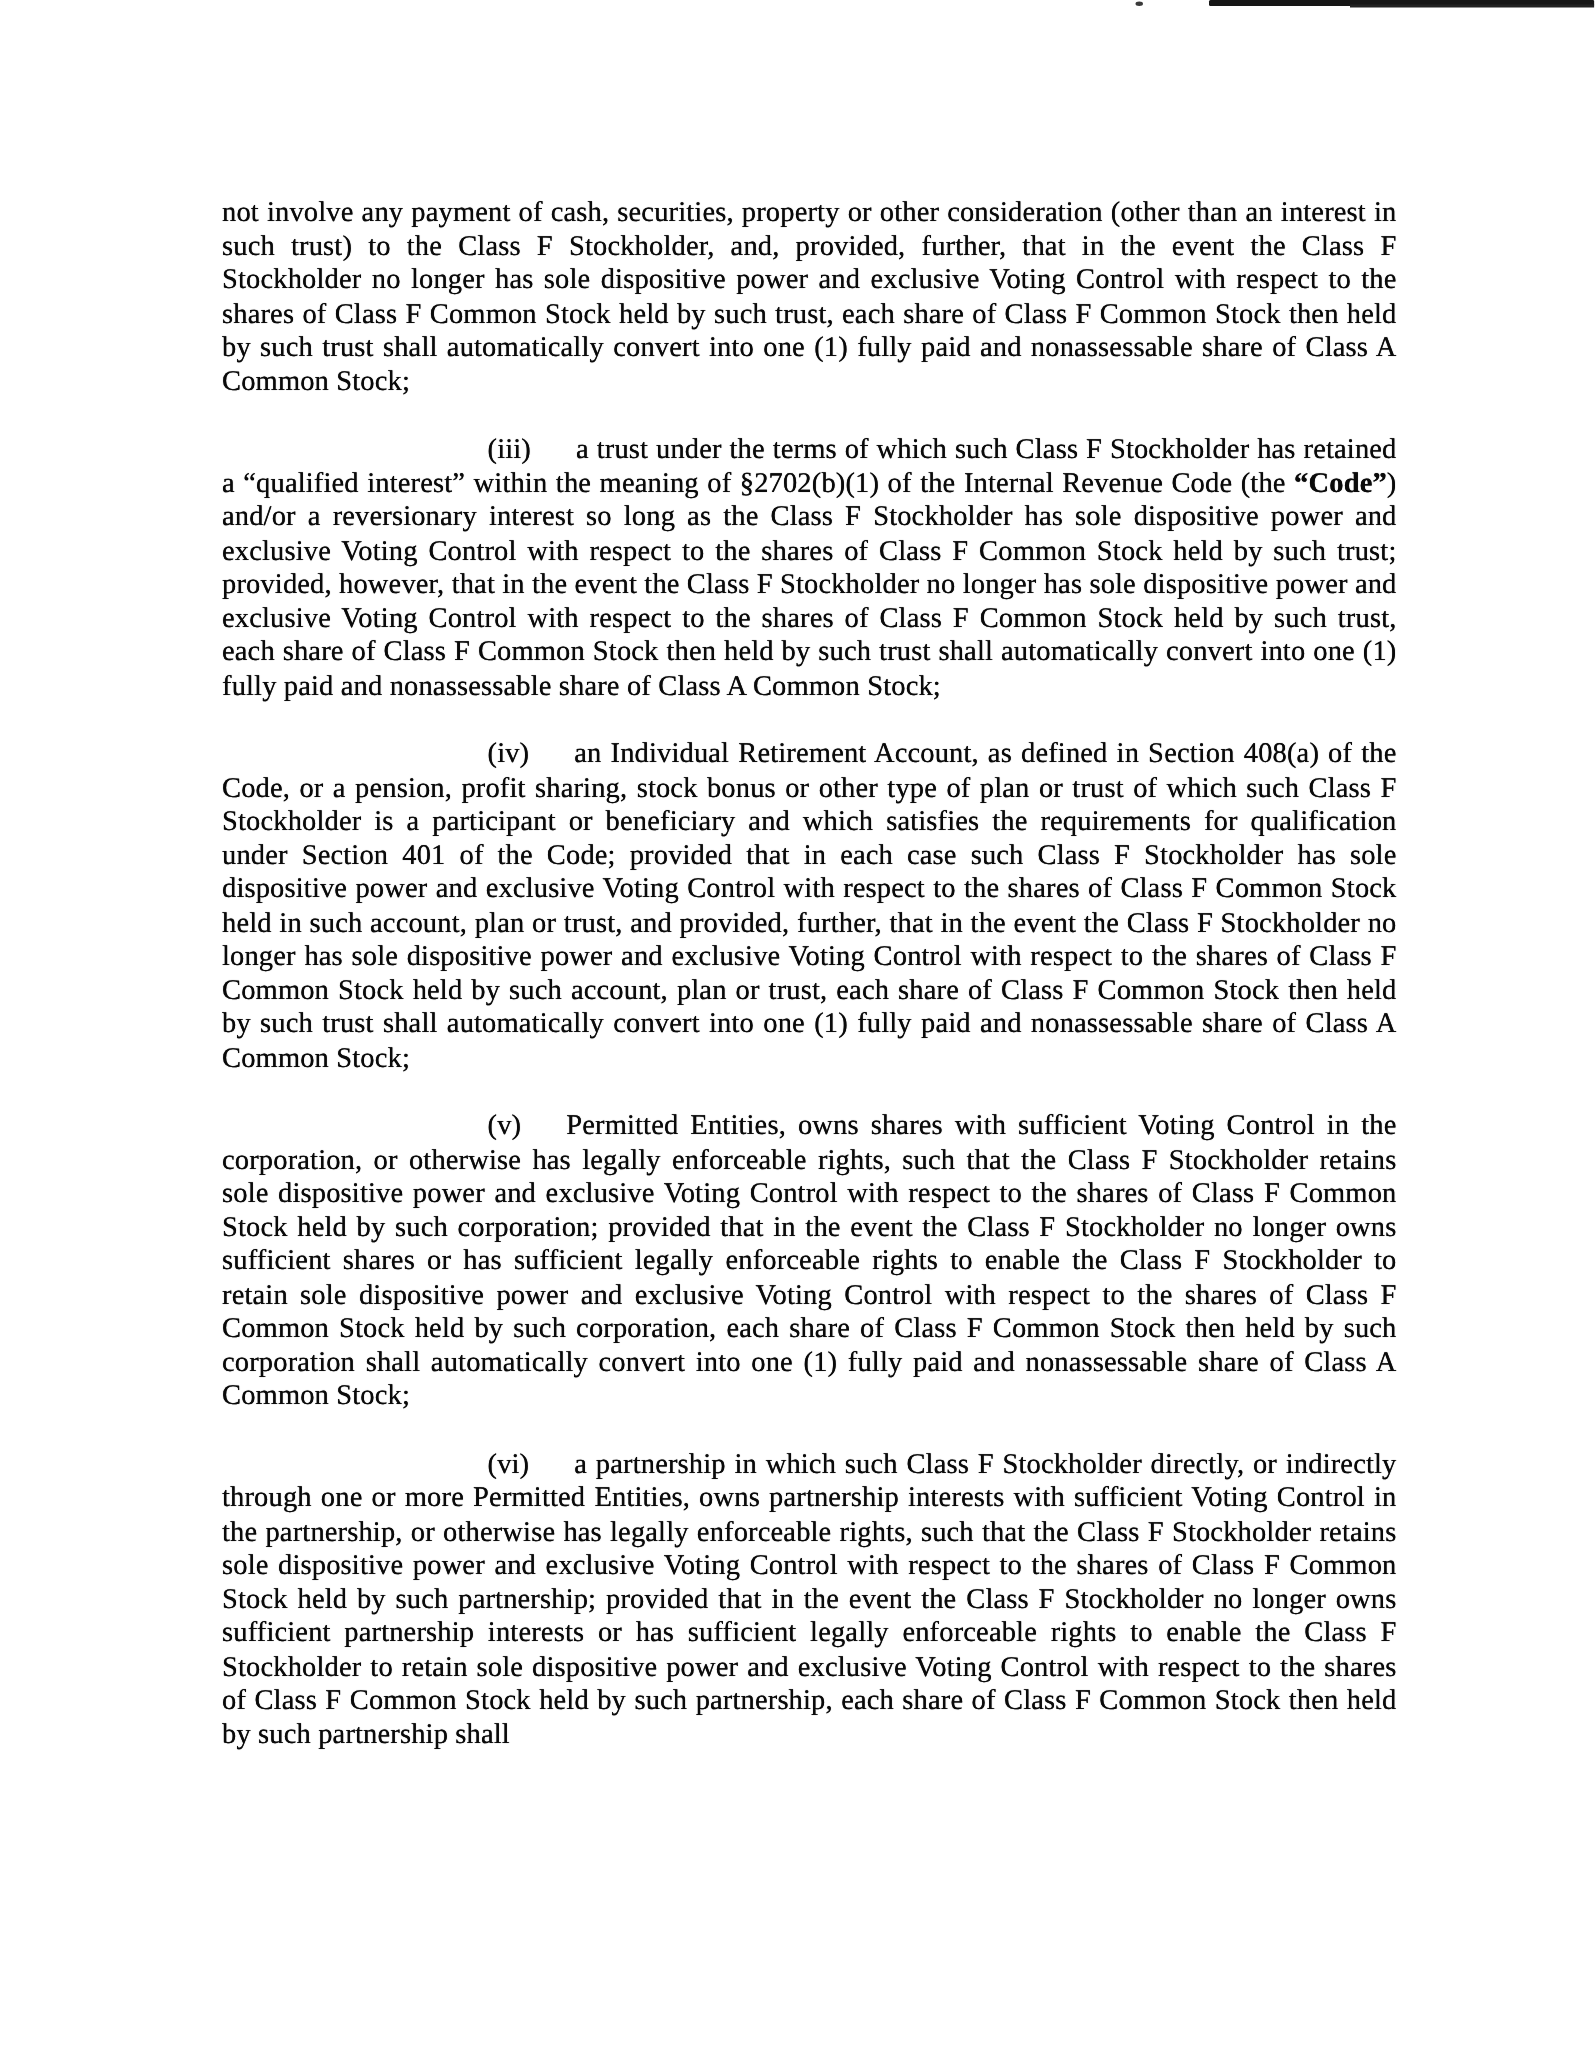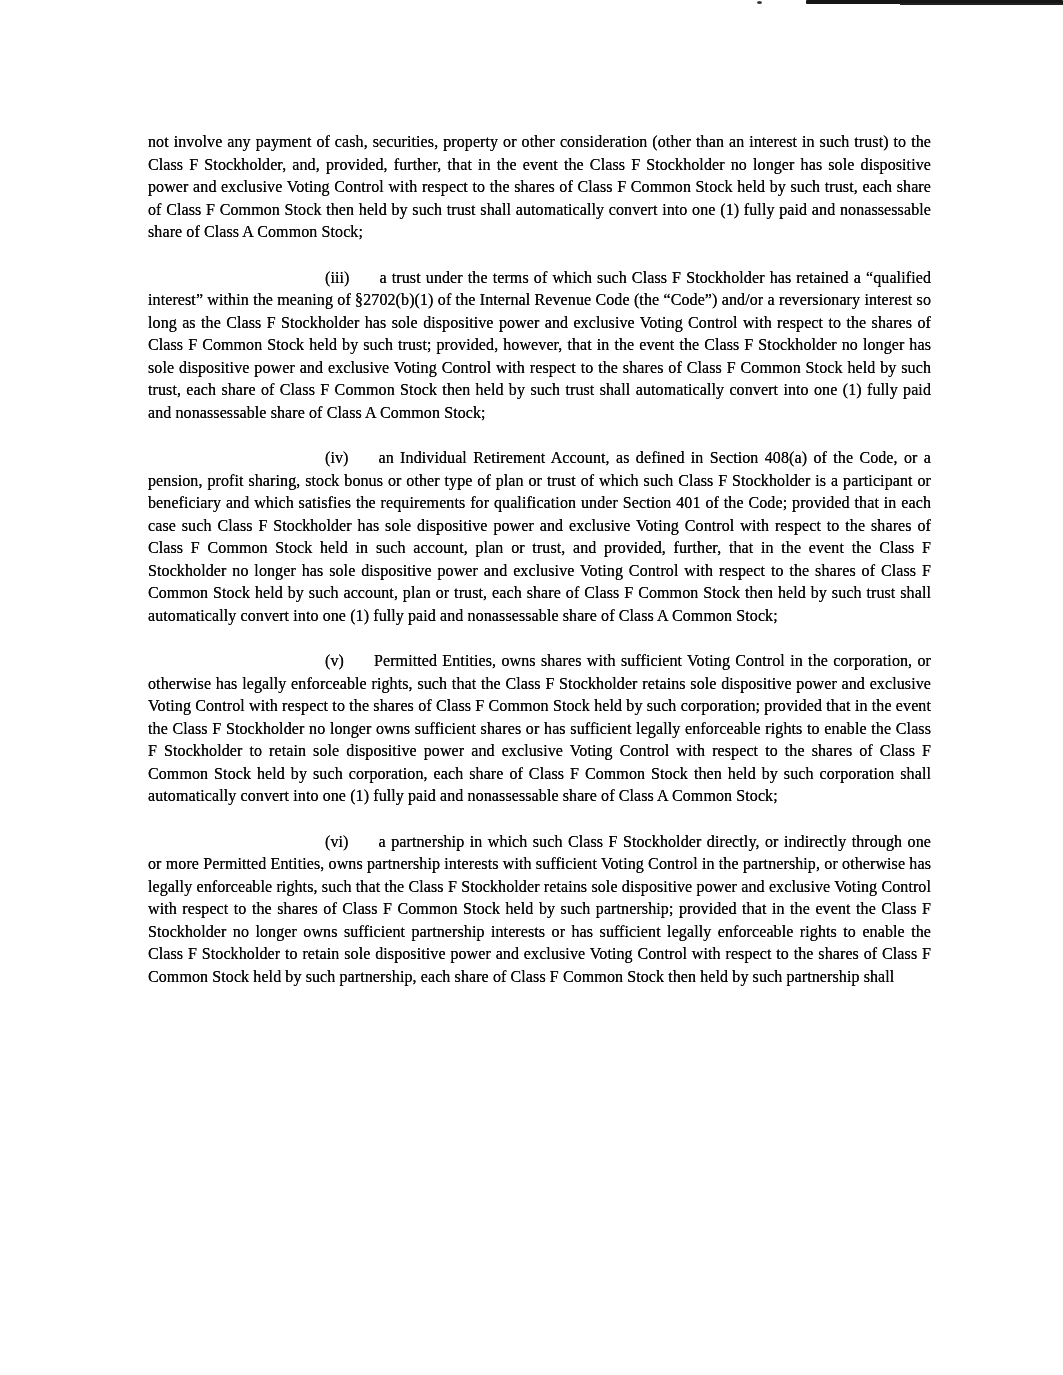--- a/index.html
+++ b/index.html
@@ -39,41 +39,41 @@
     height: 3px;
     background: #3a3a3a;
     border-radius: 50%;
   }
   .text-block {
     position: absolute;
     left: 148px;
     top: 131px;
     width: 783px;
     font-family: "Liberation Serif", "DejaVu Serif", serif;
-    font-size: 16px;
+    font-size: 19px;
     line-height: 22.5px;
     color: #0a0a0a;
     text-align: justify;
     letter-spacing: 0.1px;
     text-shadow: 0 0 0.45px #0a0a0a;
     hyphens: none;
   }
   .text-block p {
     margin: 0 0 23px 0;
     padding: 0;
   }
   .text-block p.numbered {
     text-indent: 177px;
   }
   .tab-gap {
     display: inline-block;
     width: 30px;
   }
   .bold {
-    font-weight: normal;
+    font-weight: bold;
   }
 </style>
 </head>
 <body>
 
 <div class="page">
   <div class="scan-line"></div>
   <div class="scan-line-taper"></div>
   <div class="scan-dot"></div>
   <div class="text-block" id="doc-body">

